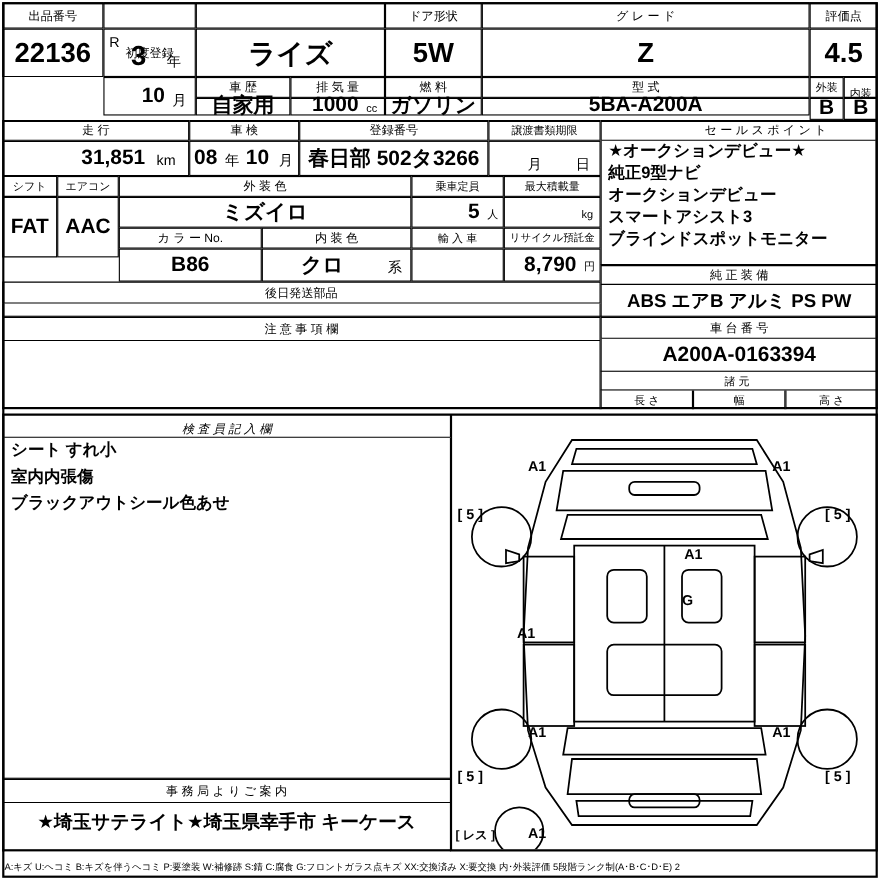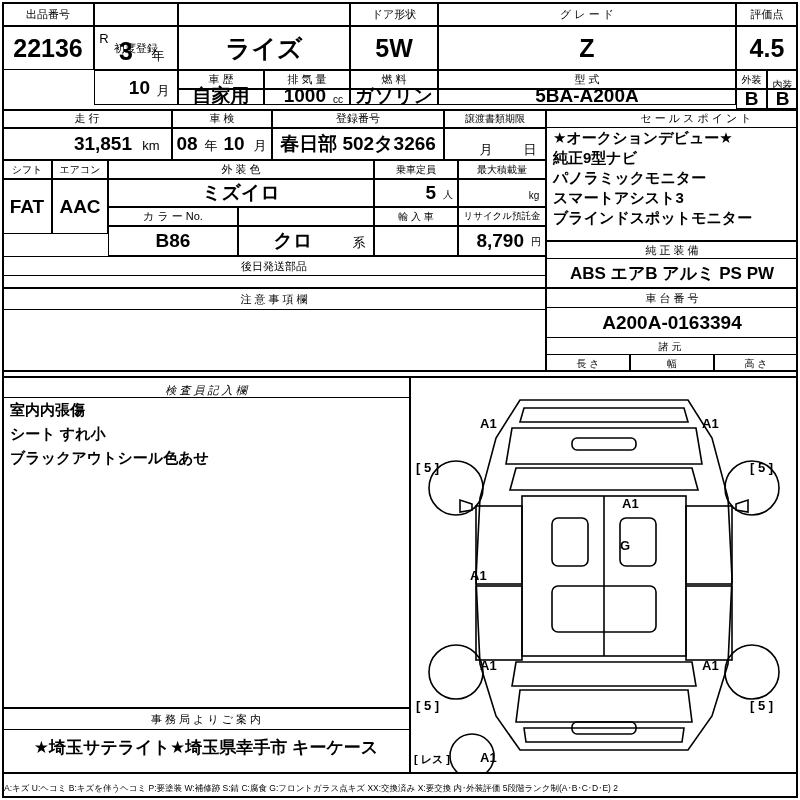--- a/index.html
+++ b/index.html
@@ -158,20 +158,21 @@
   <div class="val med" style="left:374px;top:179px;width:62px;height:28px;display:flex;align-items:center;justify-content:flex-end;">5</div>
   <div class="val unit" style="left:438px;top:185px;width:20px;height:20px;display:flex;align-items:center;">人</div>
 
   <div class="box" style="left:458px;top:179px;width:88px;height:28px;"></div>
   <div class="val med" style="left:458px;top:179px;width:64px;height:28px;display:flex;align-items:center;justify-content:flex-end;"></div>
   <div class="val unit" style="left:524px;top:185px;width:20px;height:20px;display:flex;align-items:center;">kg</div>
 
   <div class="box" style="left:108px;top:207px;width:130px;height:19px;"></div>
   <div class="lbl hdr" style="left:108px;top:207px;width:130px;height:19px;">カ ラ ー No.</div>
   <div class="box" style="left:238px;top:207px;width:136px;height:19px;"></div>
+  <div class="lbl hdr" style="left:238px;top:207px;width:136px;height:19px;">内 装 色</div>
   <div class="box" style="left:374px;top:207px;width:84px;height:19px;"></div>
   <div class="lbl" style="left:374px;top:207px;width:84px;height:19px;font-size:10px;">輸 入 車</div>
   <div class="box" style="left:458px;top:207px;width:88px;height:19px;"></div>
   <div class="lbl" style="left:458px;top:207px;width:88px;height:19px;font-size:9.5px;">リサイクル預託金</div>
 
   <div class="box" style="left:108px;top:226px;width:130px;height:30px;"></div>
   <div class="val med" style="left:108px;top:226px;width:130px;height:30px;display:flex;align-items:center;justify-content:center;">B86</div>
 
   <div class="box" style="left:238px;top:226px;width:136px;height:30px;"></div>
   <div class="val med" style="left:238px;top:226px;width:110px;height:30px;display:flex;align-items:center;justify-content:center;">クロ</div>
@@ -190,21 +191,21 @@
   <div class="box" style="left:2px;top:288px;width:544px;height:22px;border-width:1px 1px 1px 2px;"></div>
   <div class="lbl hdr" style="left:2px;top:288px;width:544px;height:22px;">注 意 事 項 欄</div>
   <div class="box" style="left:2px;top:310px;width:544px;height:62px;border-width:0 1px 2px 2px;"></div>
 
   <div class="box" style="left:546px;top:109px;width:252px;height:19px;border-width:2px 2px 1px 1px;"></div>
   <div class="lbl hdr" style="left:546px;top:109px;width:252px;height:19px;padding-left:48px;">セ ー ル ス ポ イ ン ト</div>
 
   <div class="box" style="left:546px;top:128px;width:252px;height:113px;border-width:0 2px 1px 1px;">
     <div class="sp-item">★オークションデビュー★</div>
     <div class="sp-item">純正9型ナビ</div>
-    <div class="sp-item">パノラミックモニター</div>
+    <div class="sp-item">オークションデビュー</div>
     <div class="sp-item">スマートアシスト3</div>
     <div class="sp-item">ブラインドスポットモニター</div>
   </div>
 
   <div class="box" style="left:546px;top:241px;width:252px;height:18px;border-width:1px 2px 1px 1px;"></div>
   <div class="lbl hdr" style="left:546px;top:241px;width:252px;height:18px;">純 正 装 備</div>
   <div class="box" style="left:546px;top:259px;width:252px;height:29px;border-width:0 2px 1px 1px;"></div>
   <div class="val" style="left:546px;top:259px;width:252px;height:29px;display:flex;align-items:center;justify-content:center;font-size:17px;font-weight:bold;">ABS エアB アルミ PS PW</div>
 
   <div class="box" style="left:546px;top:288px;width:252px;height:20px;border-width:1px 2px 1px 1px;"></div>
@@ -219,22 +220,22 @@
   <div class="lbl" style="left:546px;top:355px;width:84px;height:17px;font-size:10px;">長 さ</div>
   <div class="box" style="left:630px;top:355px;width:84px;height:17px;border-width:0 1px 2px 1px;"></div>
   <div class="lbl" style="left:630px;top:355px;width:84px;height:17px;font-size:10px;">幅</div>
   <div class="box" style="left:714px;top:355px;width:84px;height:17px;border-width:0 2px 2px 1px;"></div>
   <div class="lbl" style="left:714px;top:355px;width:84px;height:17px;font-size:10px;">高 さ</div>
 
   <div class="box" style="left:2px;top:376px;width:408px;height:22px;border-width:2px 1px 1px 2px;"></div>
   <div class="lbl hdr" style="left:2px;top:376px;width:408px;height:28px;font-style:italic;">検 査 員 記 入 欄</div>
 
   <div class="box" style="left:2px;top:398px;width:408px;height:310px;border-width:0 1px 1px 2px;">
+    <div class="note-item">シート すれ小</div>
     <div class="note-item">室内内張傷</div>
-    <div class="note-item">シート すれ小</div>
     <div class="note-item">ブラックアウトシール色あせ</div>
   </div>
 
   <div class="box" style="left:2px;top:708px;width:408px;height:22px;border-width:1px 1px 1px 2px;"></div>
   <div class="lbl hdr" style="left:2px;top:708px;width:408px;height:22px;">事 務 局 よ り ご 案 内</div>
   <div class="box" style="left:2px;top:730px;width:408px;height:44px;border-width:0 1px 2px 2px;"></div>
   <div class="val" style="left:2px;top:730px;width:408px;height:34px;display:flex;align-items:center;justify-content:center;font-size:17px;font-weight:bold;">★埼玉サテライト★埼玉県幸手市 キーケース</div>
 
   <div class="box" style="left:410px;top:376px;width:388px;height:398px;border-width:2px 2px 2px 1px;"></div>
 

